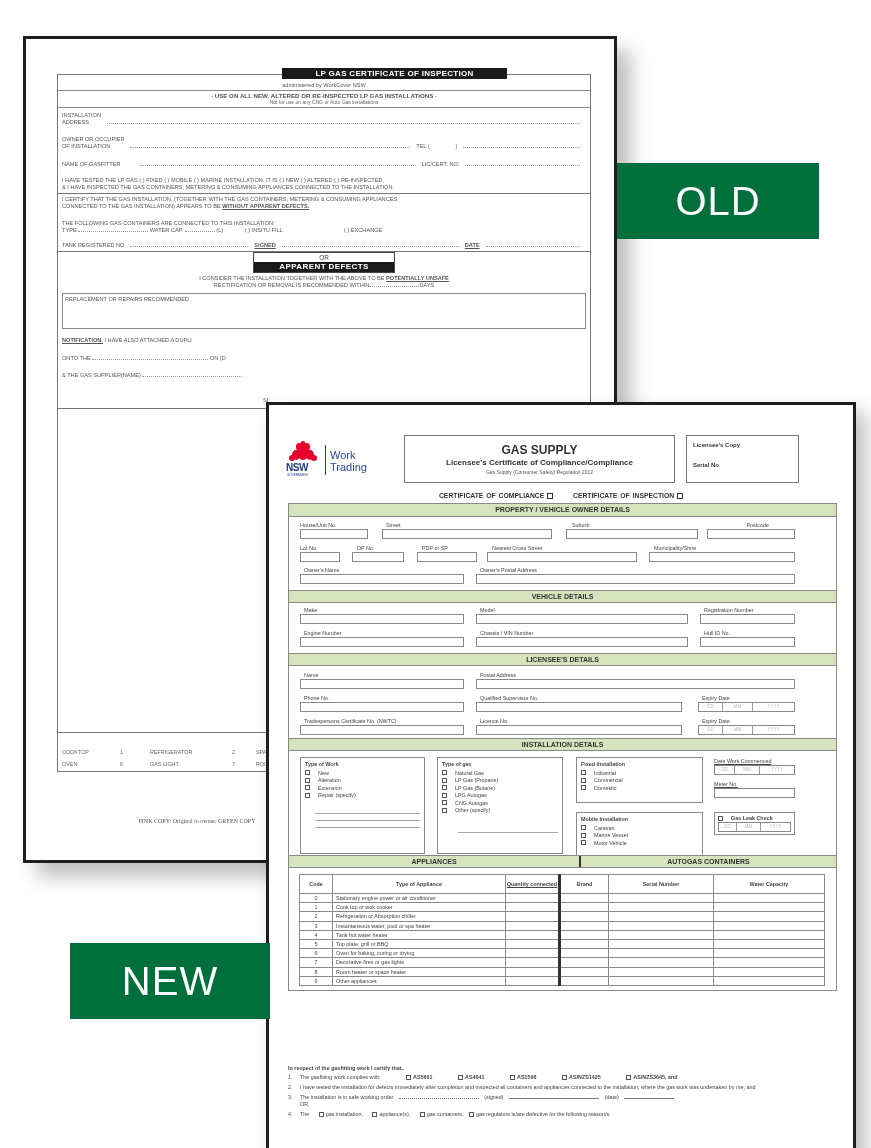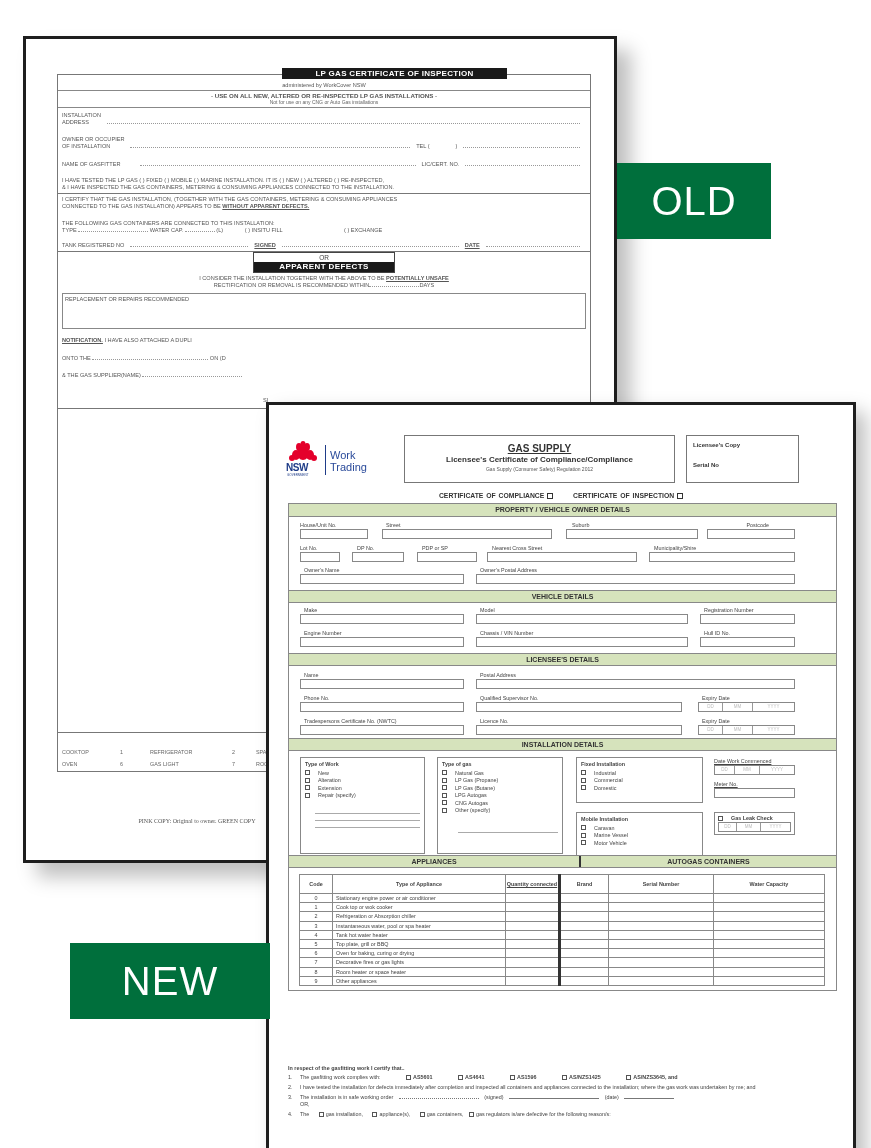--- a/index.html
+++ b/index.html
@@ -39,40 +39,40 @@
   .old-appl-hdr { text-align: center; font-family: "Liberation Serif", serif; font-weight: bold; font-size: 6.5px; color: #333; letter-spacing: 0.4px; }
   .old-appl-row { display: flex; padding: 0 4px; margin-top: 6px; font-size: 5.4px; color: #666; }
   .old-appl-row span { display: inline-block; }
   .old-footer { text-align: center; font-family: "Liberation Serif", serif; font-size: 6px; color: #555; text-transform: none; margin-top: 8px; }
 
   
   .tag {
     position: absolute; background: #006f3c; color: #fff;
     font-family: "Liberation Sans", sans-serif; text-align: center;
   }
-  .tag-old { left: 617px; top: 163px; width: 154px; height: 76px; font-size: 40px; line-height: 76px; letter-spacing: 1px; }
+  .tag-old { left: 617px; top: 163px; width: 202px; height: 76px; font-size: 40px; line-height: 76px; letter-spacing: 1px; }
   .tag-new { left: 70px; top: 943px; width: 200px; height: 76px; font-size: 40px; line-height: 76px; letter-spacing: 1px; }
 
   
   .new-doc {
     position: absolute; left: 266px; top: 402px; width: 590px; height: 760px;
     background: #fff; border: 3px solid #1e1e1e;
     box-shadow: 10px 10px 18px rgba(0,0,0,0.25);
     color: #444;
   }
   .new-header { position: absolute; left: 16px; top: 30px; width: 550px; height: 48px; }
   .logo { position: absolute; left: 0; top: 6px; width: 110px; height: 36px; }
   .logo .waratah { position: absolute; left: 4px; top: 0; width: 28px; height: 22px; }
   .logo .nsw { position: absolute; left: 1px; top: 21px; font-size: 10px; font-weight: bold; color: #1f3c88; letter-spacing: -0.5px; }
   .logo .nsw-sub { position: absolute; left: 2px; top: 32px; font-size: 3px; color: #1f3c88; }
   .logo .divider { position: absolute; left: 40px; top: 4px; width: 1px; height: 30px; background: #1f3c88; }
   .logo .fair { position: absolute; left: 45px; top: 9px; font-size: 11px; color: #2a4a9a; line-height: 11px; }
   .logo .trading { position: absolute; left: 45px; top: 21px; font-size: 11px; color: #2a4a9a; line-height: 11px; }
   .title-box { position: absolute; left: 119px; top: 0; width: 271px; height: 48px; border: 1.5px solid #777; text-align: center; padding-top: 7px; }
-  .title-box .t1 { font-size: 10px; font-weight: bold; color: #333; text-decoration: underline; }
+  .title-box .t1 { font-size: 12px; font-weight: bold; color: #333; }
   .title-box .t2 { font-size: 8px; font-weight: bold; color: #333; margin-top: 1px; }
   .title-box .t3 { font-size: 5px; color: #555; margin-top: 2px; }
   .copy-box { position: absolute; left: 401px; top: 0; width: 113px; height: 48px; border: 1.5px solid #777; padding: 6px; font-size: 6px; font-weight: bold; color: #333; }
   .copy-box .serial { margin-top: 14px; }
   .cert-line { position: absolute; left: 0; top: 87px; width: 100%; text-align: center; font-size: 6.8px; font-weight: bold; color: #333; word-spacing: 1px; }
   .cert-line .gap { display: inline-block; width: 14px; }
 
   .form { position: absolute; left: 19px; top: 98px; width: 549px; border: 1.5px solid #888; }
   .sec-hdr { background: #d6e3bc; border-top: 1.5px solid #888; border-bottom: 1.5px solid #888; text-align: center; font-size: 7px; font-weight: bold; color: #333; height: 13px; line-height: 12px; }
   .sec-hdr:first-child { border-top: none; }

